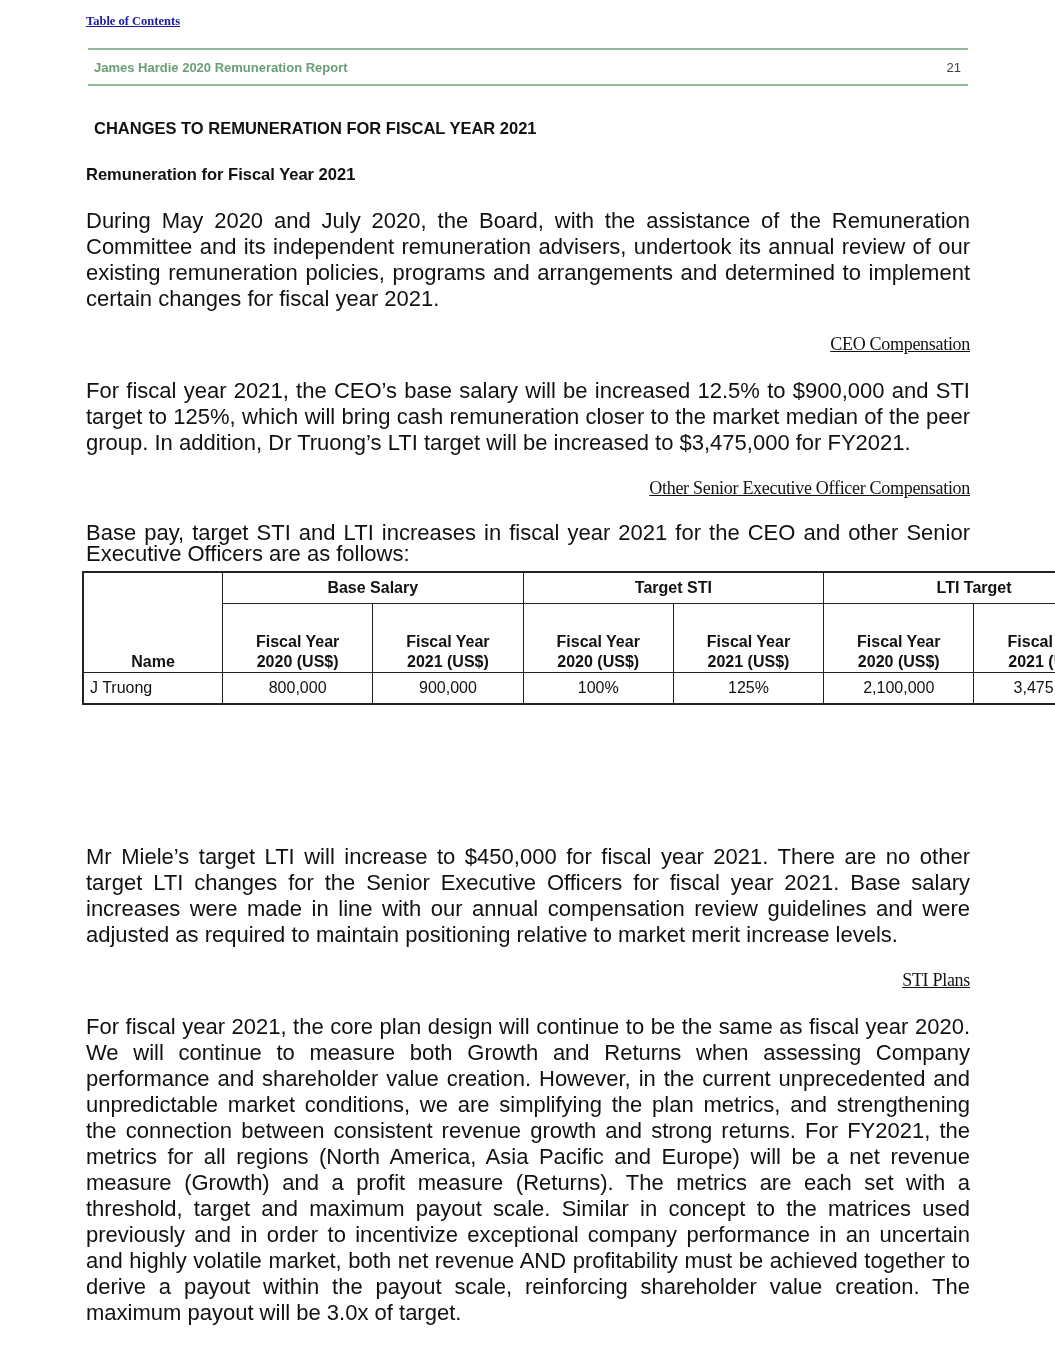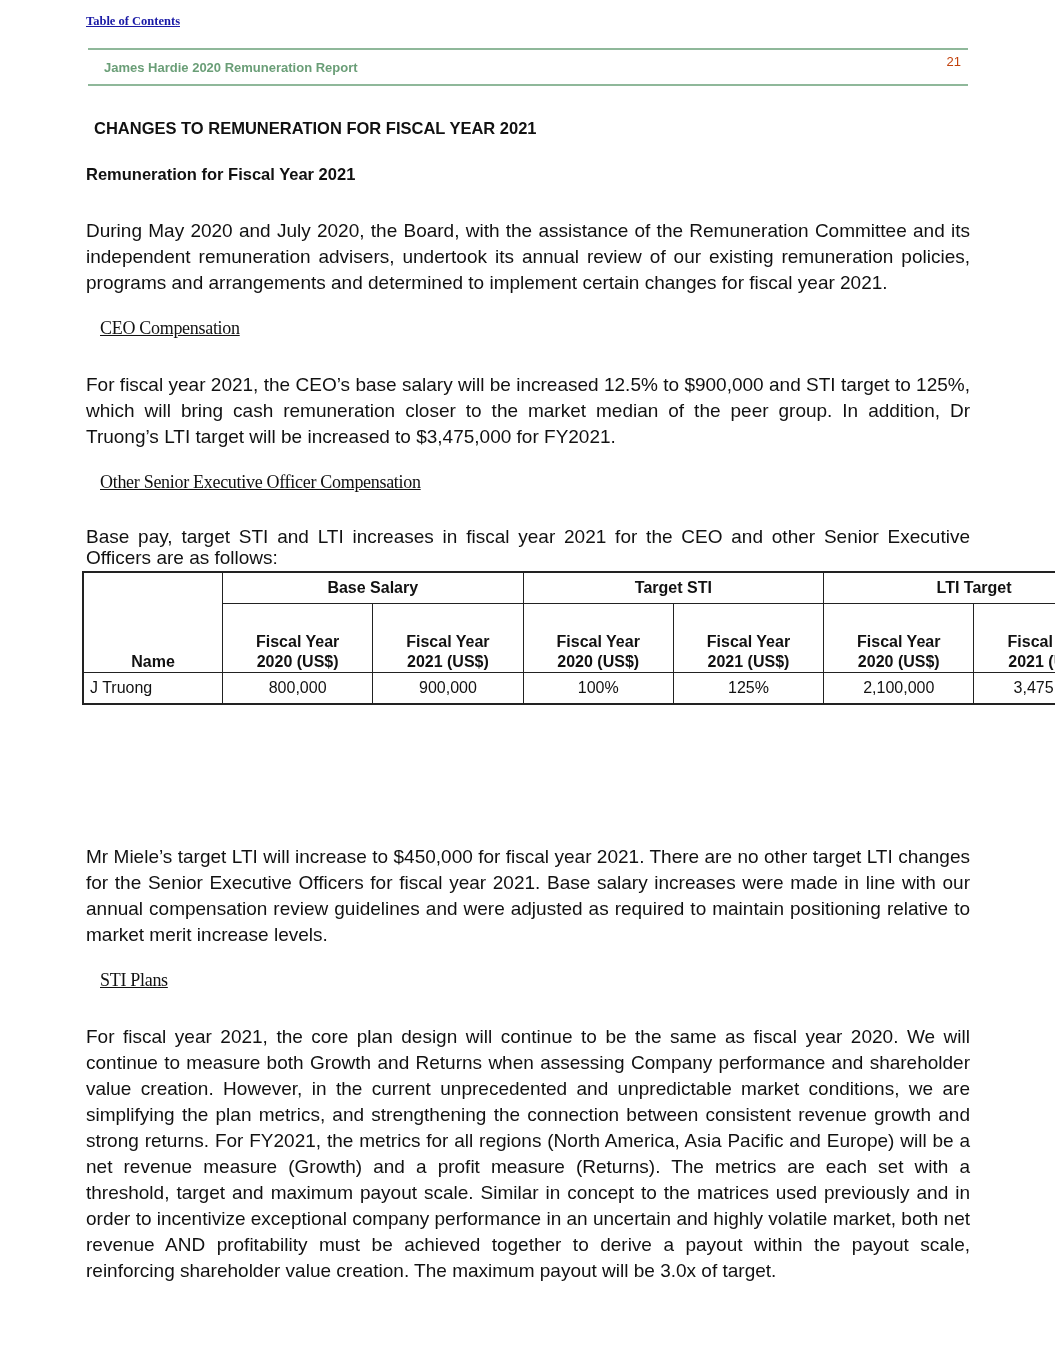--- a/index.html
+++ b/index.html
@@ -1,25 +1,25 @@
 <!DOCTYPE html>
 <html><head>
 <meta charset="utf-8">
 <style>
   html, body { margin: 0; padding: 0; background: #ffffff; }
   body { width: 1055px; height: 1365px; position: relative; font-family: "Liberation Sans", sans-serif; color: #111; overflow: hidden; }
   .toc-link { position: absolute; left: 86px; top: 14px; font-family: "Liberation Serif", serif; font-size: 12.5px; font-weight: bold; color: #1a1aa6; text-decoration: underline; }
   .hdr-rule { position: absolute; left: 88px; width: 880px; height: 2px; background: #8fb89a; }
-  .hdr-title { position: absolute; left: 104px; top: 60px; font-size: 13px; font-weight: bold; color: #6a9e77; }
-  .hdr-page { position: absolute; right: 94px; top: 54px; font-size: 13px; color: #c2410c; }
+  .hdr-title { position: absolute; left: 94px; top: 60px; font-size: 13px; font-weight: bold; color: #6a9e77; }
+  .hdr-page { position: absolute; right: 94px; top: 60px; font-size: 13px; color: #404040; }
   .content { position: absolute; left: 86px; top: 108px; width: 884px; }
   .h1 { font-size: 16.5px; font-weight: bold; margin: 8px; line-height: 24px; }
   .h2 { font-size: 16.5px; font-weight: bold; margin: 22px 0 0 0; line-height: 24px; }
-  .p { font-size: 19px; line-height: 26px; margin: 32px 0 0 0; text-align: justify; }
-  .sub { font-family: "Liberation Serif", serif; font-size: 18px; text-decoration: underline; margin: 20px 0 0 14px; line-height: 24px; letter-spacing: -0.3px; }
+  .p { font-size: 22px; line-height: 26px; margin: 22px 0 0 0; text-align: justify; }
+  .sub { font-family: "Liberation Serif", serif; font-size: 18px; text-decoration: underline; margin: 20px 0 0 8px; line-height: 24px; letter-spacing: -0.3px; text-align: right; }
   .p.tight { line-height: 21px; }
   table.rem { position: absolute; left: 82px; top: 571px; width: 1044px; border-collapse: collapse; font-size: 16px; }
   table.rem td, table.rem th { border-left: 1.5px solid #222; border-right: 1.5px solid #222; padding: 0 6px; }
   table.rem { border: 2px solid #222; }
   .grp th { height: 30px; font-weight: bold; font-size: 16px; border-bottom: 1.5px solid #222; text-align: center; }
   .colh th { height: 68px; vertical-align: bottom; font-weight: bold; font-size: 16px; padding-bottom: 4px; line-height: 20px; border-bottom: 1.5px solid #222; }
   .colh th.name { text-align: center; }
   .blank-top { border-bottom: none !important; }
   tbody td { height: 30px; text-align: center; }
   tbody td.name { text-align: left; }

